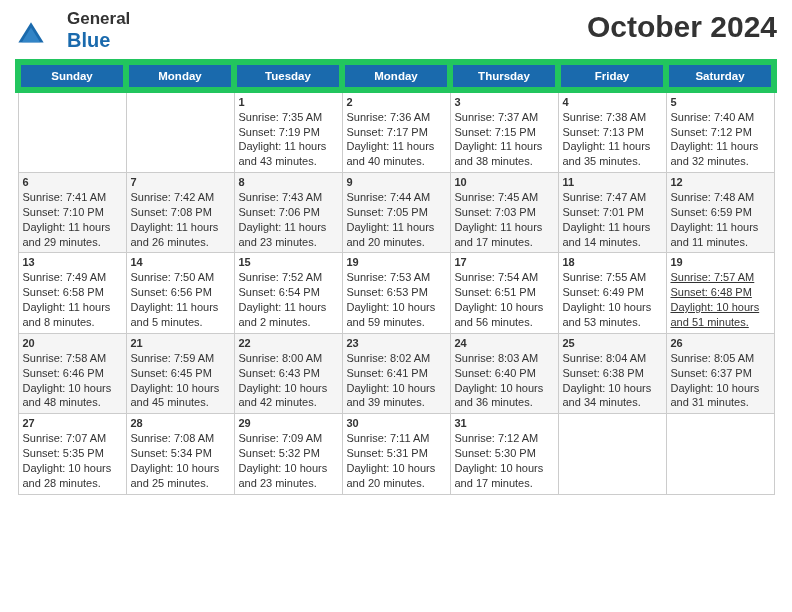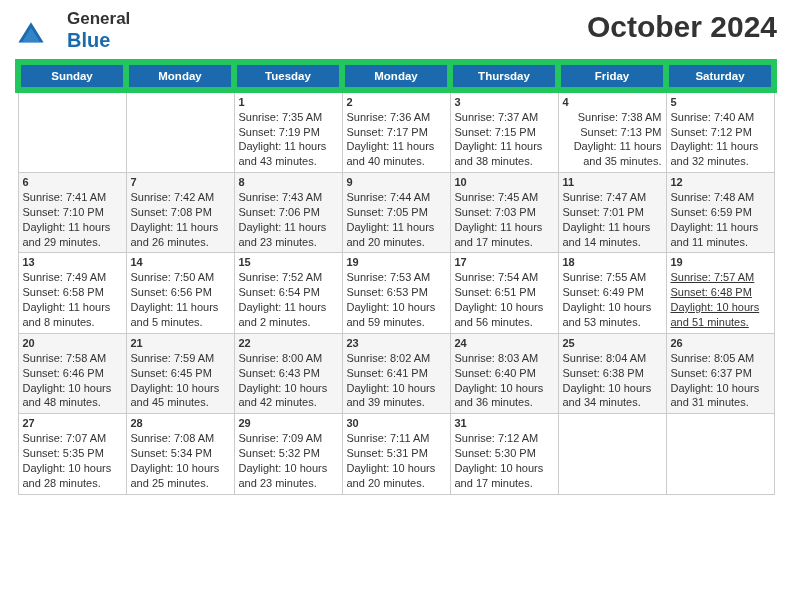--- a/index.html
+++ b/index.html
@@ -150,21 +150,21 @@
 Daylight: 11 hours and 40 minutes.</div>
           </td>
           <td>
             <span class="day-number">3</span>
             <div class="day-detail" style="white-space: pre-line;">Sunrise: 7:37 AM
 Sunset: 7:15 PM
 Daylight: 11 hours and 38 minutes.</div>
           </td>
           <td>
             <span class="day-number">4</span>
-            <div class="day-detail" style="white-space: pre-line; text-align: right;">Sunrise: 7:38 AM
+            <div class="day-detail" style="white-space: pre-line;">Sunrise: 7:38 AM
 Sunset: 7:13 PM
 Daylight: 11 hours and 35 minutes.</div>
           </td>
           <td>
             <span class="day-number">5</span>
             <div class="day-detail" style="white-space: pre-line;">Sunrise: 7:40 AM
 Sunset: 7:12 PM
 Daylight: 11 hours and 32 minutes.</div>
           </td>
         </tr>

